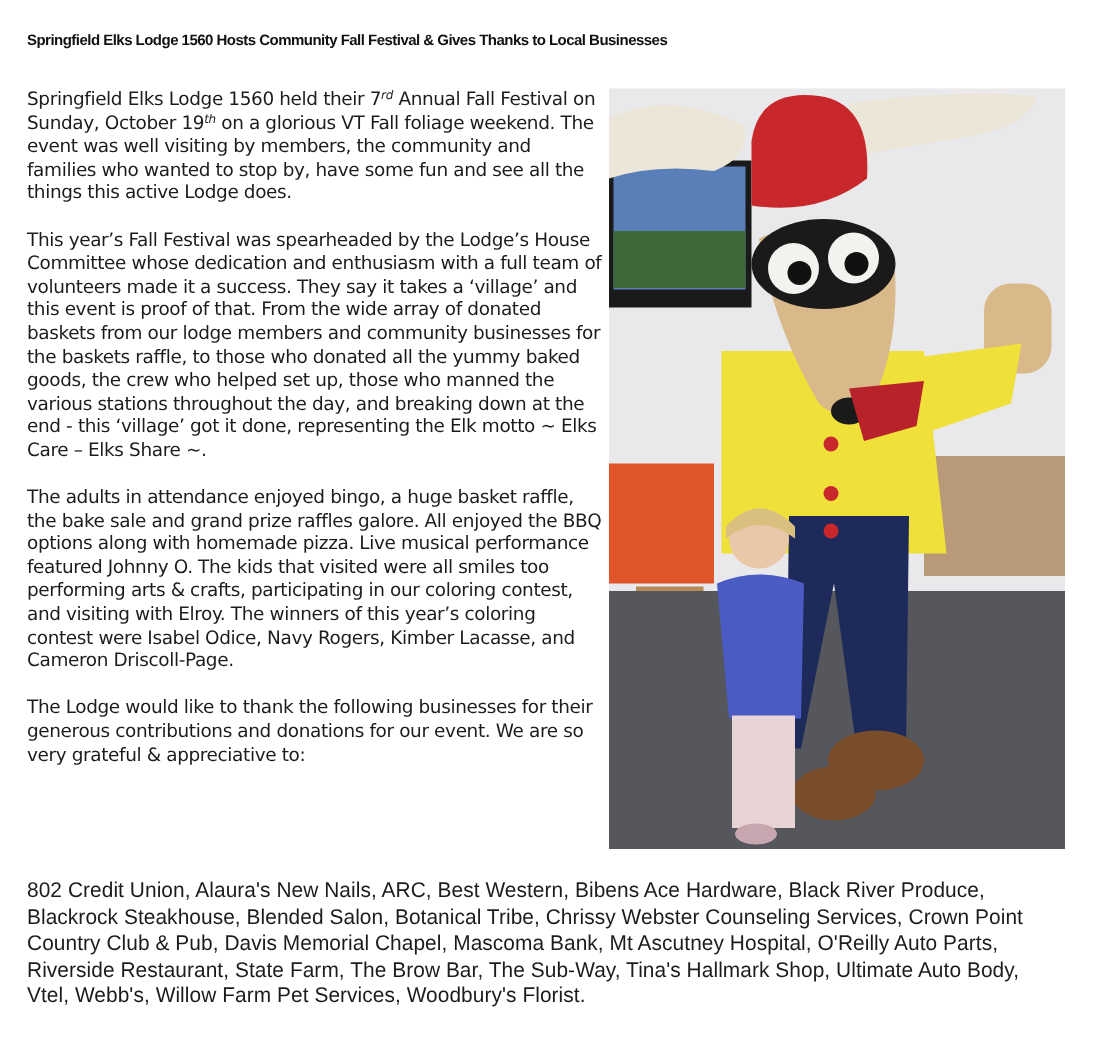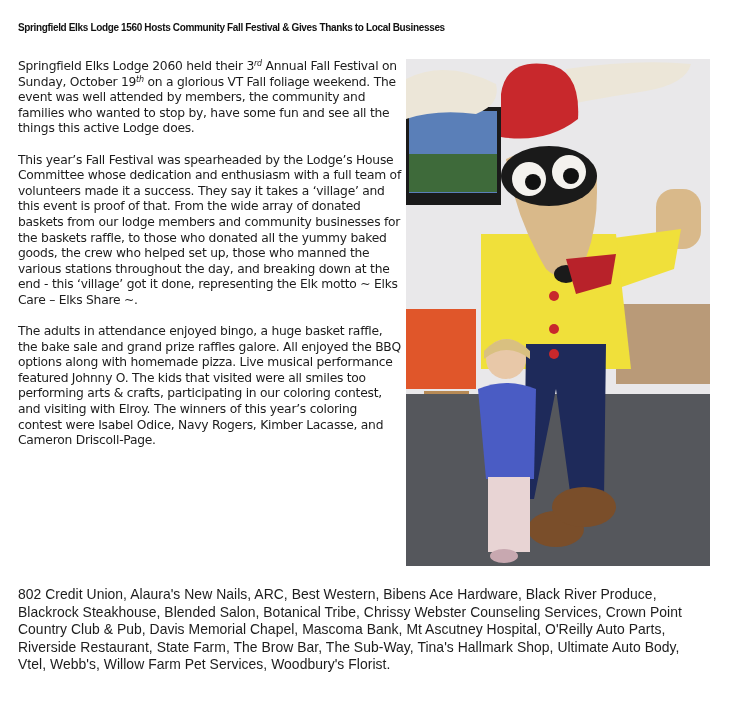--- a/index.html
+++ b/index.html
@@ -26,23 +26,24 @@
     background: #e9e8ea; overflow: hidden;
   }
   .photo svg { display: block; }
 </style>
 </head>
 <body>
 
 <div class="headline">Springfield Elks Lodge 1560 Hosts Community Fall Festival &amp; Gives Thanks to Local Businesses</div>
 
 <div class="col">
-  <p><span>Springfield Elks Lodge 2060 held their 3</span><sup>rd</sup><span> Annual Fall Festival on Sunday, October 19</span><sup>th</sup><span> on a glorious VT Fall foliage weekend.  The event was well attended by members, the community and families who wanted to stop by, have some fun and see all the things this active Lodge does.</span></p>
+  <p><span>Springfield Elks Lodge 1560 held their 7</span><sup>rd</sup><span> Annual Fall Festival on Sunday, October 19</span><sup>th</sup><span> on a glorious VT Fall foliage weekend.  The event was well visiting by members, the community and families who wanted to stop by, have some fun and see all the things this active Lodge does.</span></p>
   <p>This year’s Fall Festival was spearheaded by the Lodge’s House Committee whose dedication and enthusiasm with a full team of volunteers made it a success.  They say it takes a ‘village’ and this event is proof of that.  From the wide array of donated baskets from our lodge members and community businesses for the baskets raffle, to those who donated all the yummy baked goods, the crew who helped set up, those who manned the various stations throughout the day, and breaking down at the end - this ‘village’ got it done, representing the Elk motto ~ Elks Care – Elks Share ~.</p>
   <p>The adults in attendance enjoyed bingo, a huge basket raffle, the bake sale and grand prize raffles galore.  All enjoyed the BBQ options along with homemade pizza. Live musical performance featured Johnny O. The kids that visited were all smiles too performing arts &amp; crafts, participating in our coloring contest, and visiting with Elroy.  The winners of this year’s coloring contest were Isabel Odice, Navy Rogers, Kimber Lacasse, and Cameron Driscoll-Page.</p>
+  <p>The Lodge would like to thank the following businesses for their generous contributions and donations for our event.  We are so very grateful &amp; appreciative to:</p>
 </div>
 
 <div class="businesses">802 Credit Union, Alaura's New Nails, ARC, Best Western, Bibens Ace Hardware, Black River Produce, Blackrock Steakhouse, Blended Salon, Botanical Tribe, Chrissy Webster Counseling Services, Crown Point Country Club &amp; Pub, Davis Memorial Chapel, Mascoma Bank, Mt Ascutney Hospital, O'Reilly Auto Parts, Riverside Restaurant, State Farm, The Brow Bar, The Sub-Way, Tina's Hallmark Shop, Ultimate Auto Body, Vtel, Webb's, Willow Farm Pet Services, Woodbury's Florist.</div>
 
 <div class="photo">
   <svg width="304" height="507" viewBox="0 0 304 507">
     <rect x="0" y="0" width="304" height="507" fill="#e9e8ea"></rect>
 
     <rect x="210" y="245" width="94" height="80" fill="#b99a78"></rect>
 

